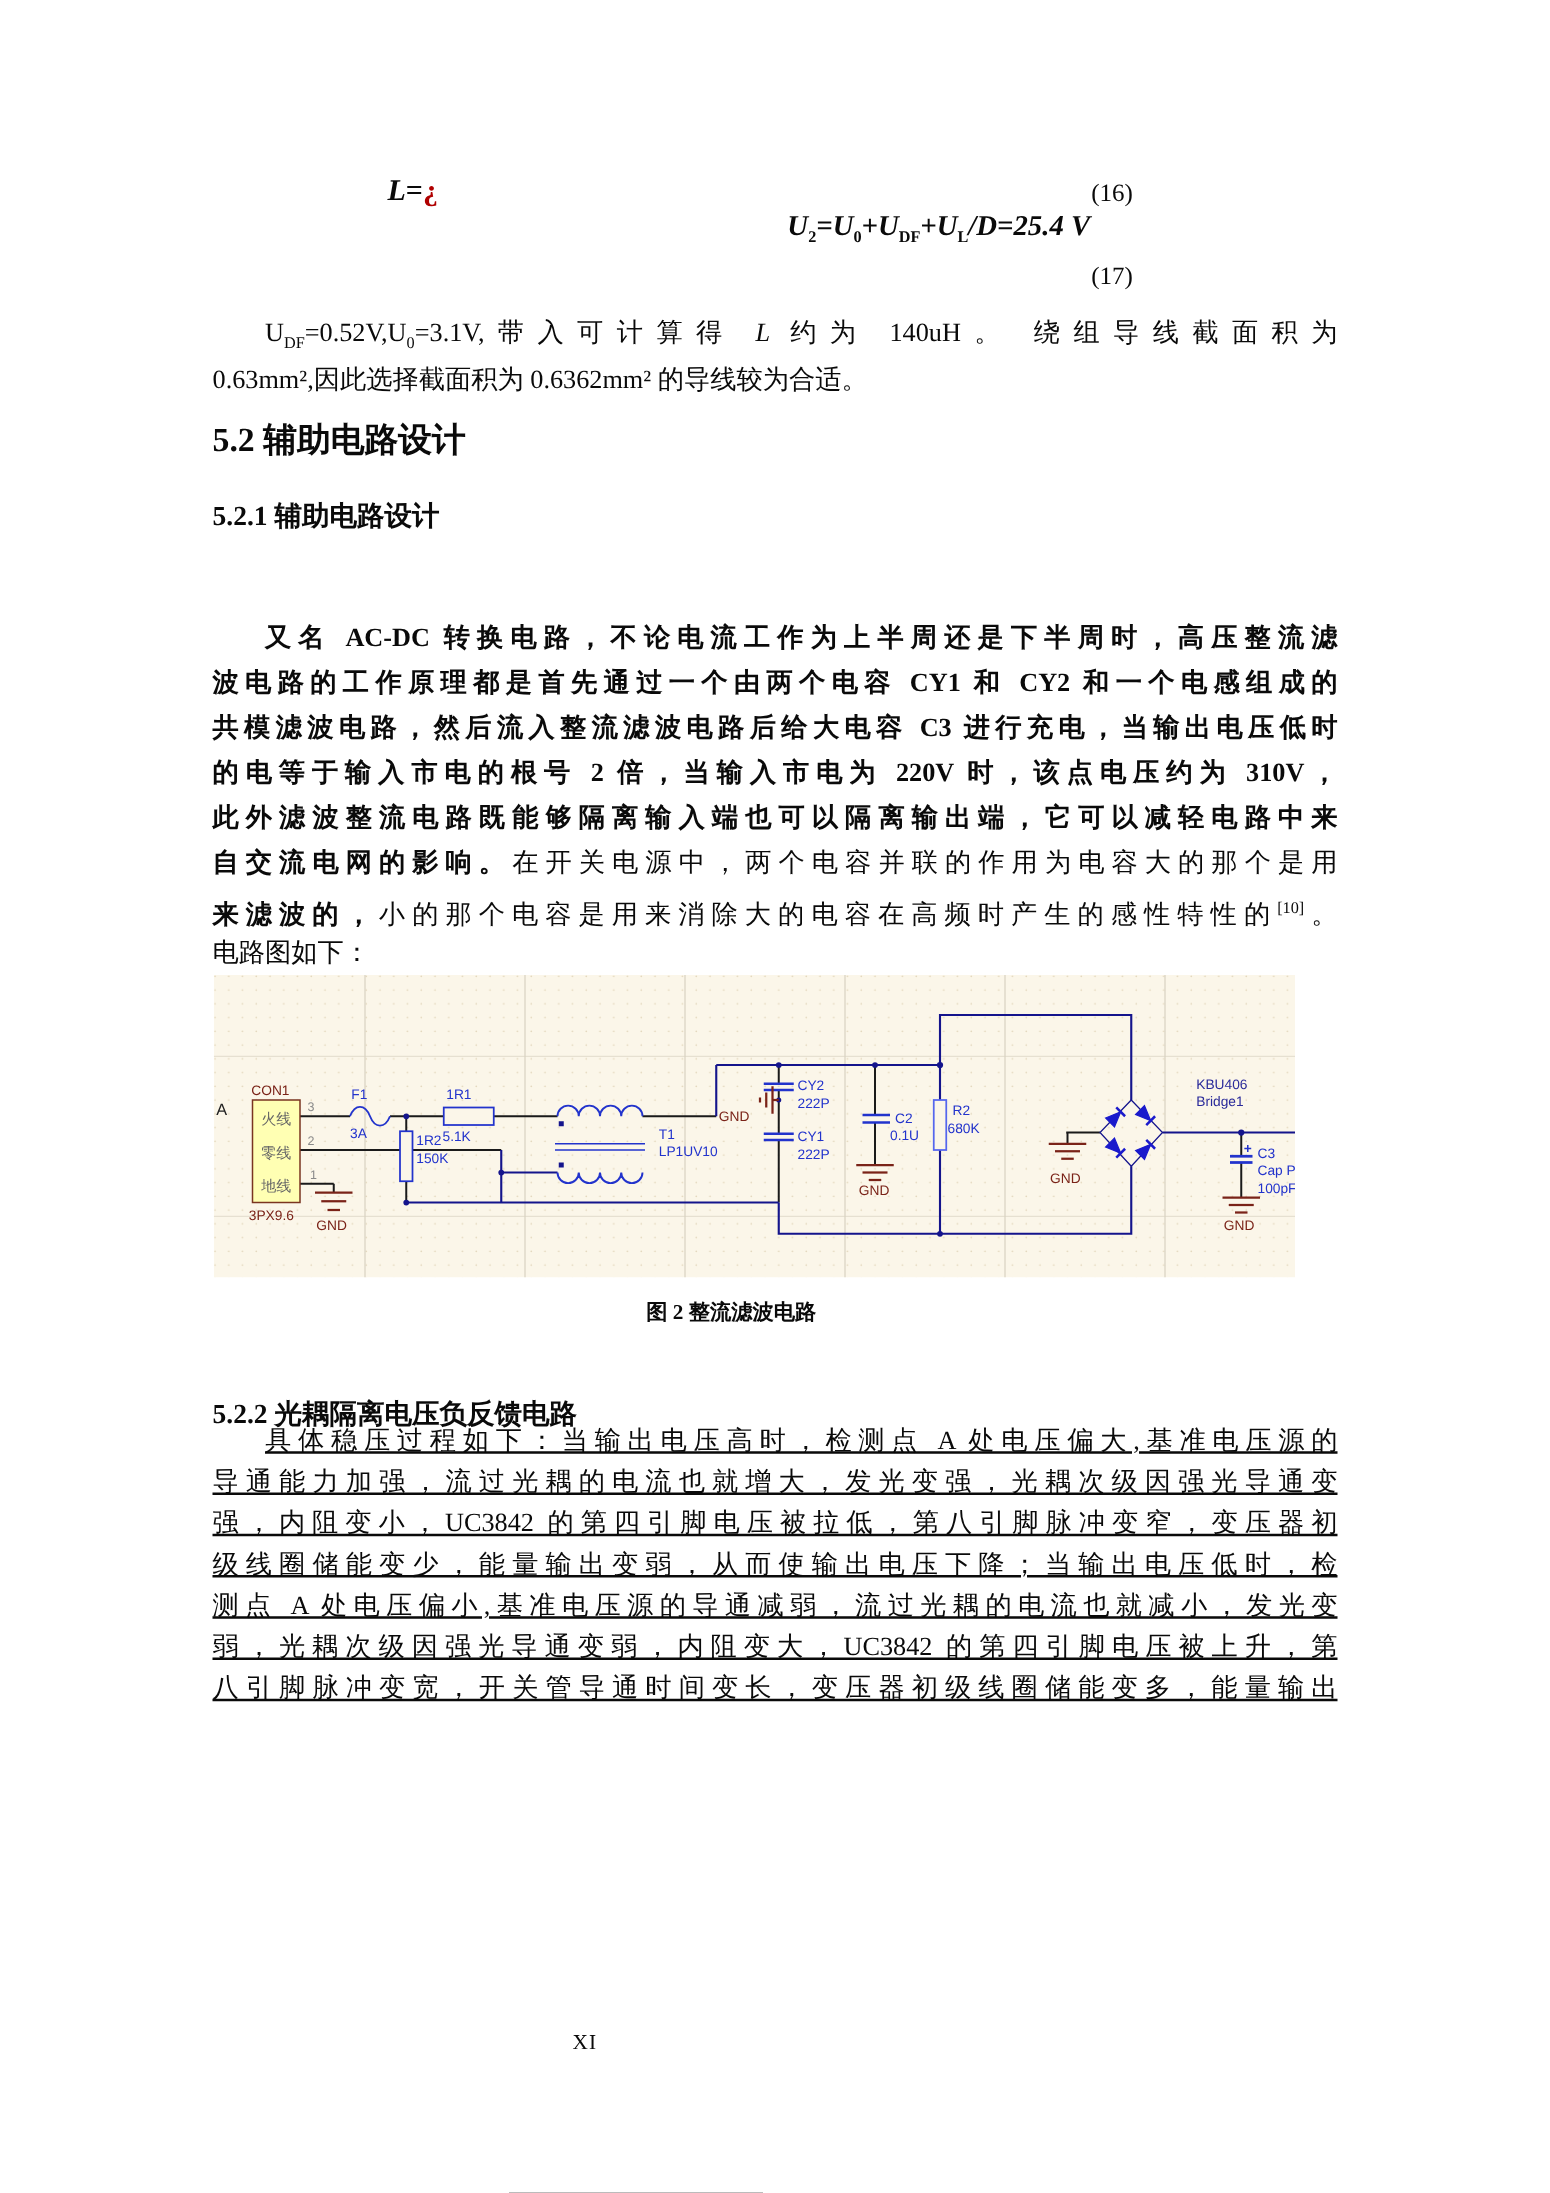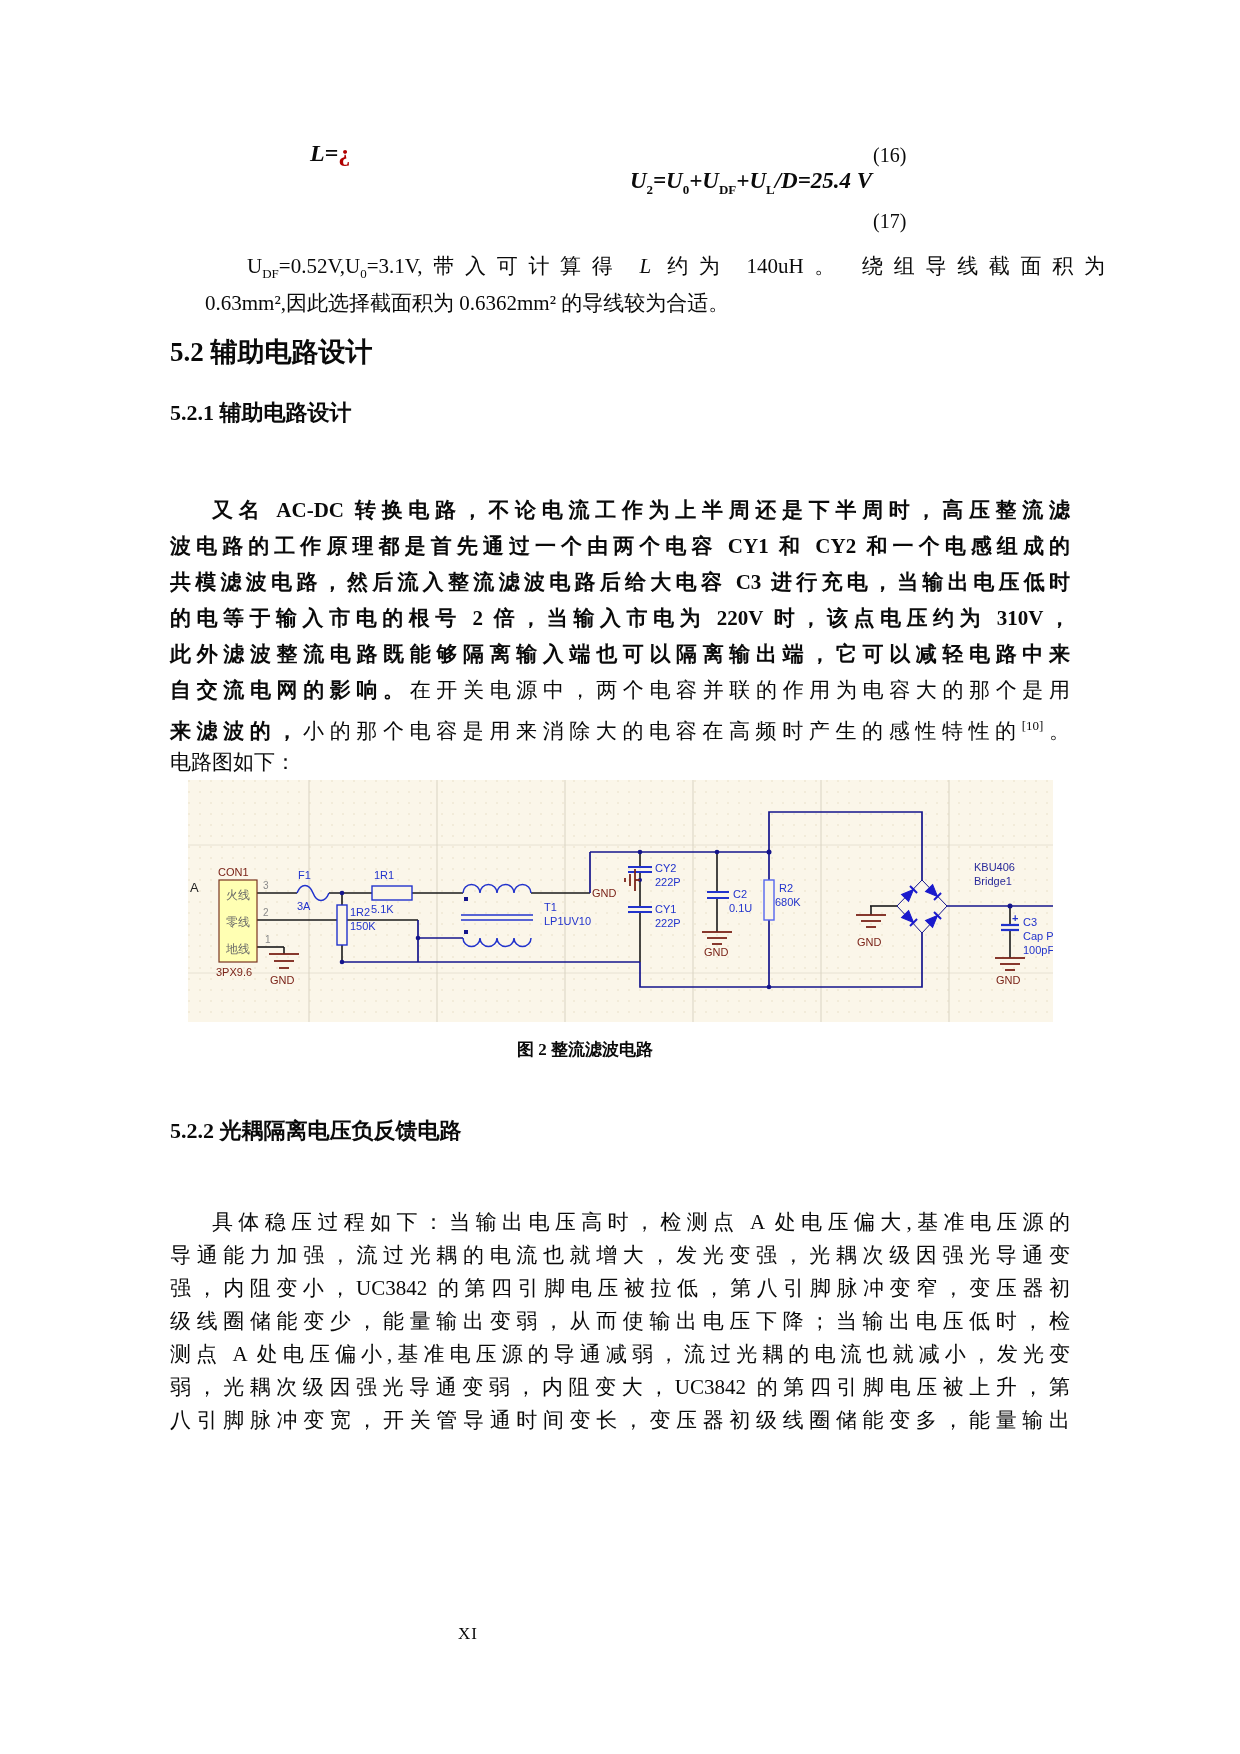--- a/index.html
+++ b/index.html
@@ -19,21 +19,21 @@
   .jl{white-space:normal;text-align:justify;text-align-last:justify;}
   .ind{padding-left:42px;}
   .b{font-weight:bold;}
   .pcal .ln{height:37px;line-height:37px;}
   .s522 .ln{height:33px;line-height:33px;}
   sup{font-size:13px;}
   
   .h1{position:absolute;left:170px;font-weight:bold;font-size:27px;}
   .h2{position:absolute;left:170px;font-weight:bold;font-size:22px;}
   
-  .fig{position:absolute;left:188px;top:780px;width:865px;height:218px;}
+  .fig{position:absolute;left:171px;top:780px;width:865px;height:218px;}
   .caption{position:absolute;left:170px;top:1038px;width:830px;text-align:center;
            font-weight:bold;font-size:17px;}
   .footer{position:absolute;left:458px;top:1624px;font-size:17px;letter-spacing:1px;}
   
   .st{font-family:"Liberation Sans","DejaVu Sans",sans-serif;font-size:11px;}
   .blue{fill:#2233cc;}
   .navy{fill:#2a2a9a;}
   .mar{fill:#7a2318;}
   .gray{fill:#8a8a8a;font-size:10px;}
   .row{fill:#666;font-size:12px;font-family:"Liberation Serif","DejaVu Serif",serif;}
@@ -42,21 +42,21 @@
 <body>
 
 <div class="page">
 
   <div class="eq16"><span class="lhs">L</span><span>=</span><span class="unk">¿</span></div>
   <div class="eqnum" style="top:144px;">(16)</div>
 
   <div class="eq17"><span>U</span><sub>2</sub><span>=U</span><sub>0</sub><span>+U</span><sub>DF</sub><span>+U</span><sub>L</sub><span>/D=25.4 V</span></div>
   <div class="eqnum" style="top:210px;">(17)</div>
 
-  <div class="para pcal" style="top:248px;margin-left:35px;">
+  <div class="para pcal" style="top:248px;">
     <div class="ln jl ind"><span>U</span><sub>DF</sub><span>=0.52V,U</span><sub>0</sub><span>=3.1V,带入可计算得 </span><i>L</i><span> 约为 140uH。 绕组导线截面积为</span></div>
     <div class="ln">0.63mm²,因此选择截面积为 0.6362mm² 的导线较为合适。</div>
   </div>
 
   <div class="h1" style="top:334px;">5.2 辅助电路设计</div>
   <div class="h2" style="top:398px;">5.2.1 辅助电路设计</div>
 
   <div class="para" style="top:492px;">
     <div class="ln jl ind"><span class="b">又名 AC-DC 转换电路，不论电流工作为上半周还是下半周时，高压整流滤</span></div>
     <div class="ln jl"><span class="b">波电路的工作原理都是首先通过一个由两个电容 CY1 和 CY2 和一个电感组成的</span></div>
@@ -253,21 +253,21 @@
           <line x1="91" y1="188" x2="101" y2="188"></line>
       </g>
       <text class="st mar" x="82" y="204">GND</text>
     </svg>
   </div>
 
   <div class="caption">图  2 整流滤波电路</div>
 
   <div class="h2" style="top:1116px;">5.2.2 光耦隔离电压负反馈电路</div>
 
-  <div class="para s522" style="top:1206px;">
+  <div class="para s522" style="top:1136px;text-decoration:underline;">
     <div class="ln jl ind">具体稳压过程如下：当输出电压高时，检测点 A 处电压偏大,基准电压源的</div>
     <div class="ln jl">导通能力加强，流过光耦的电流也就增大，发光变强，光耦次级因强光导通变</div>
     <div class="ln jl">强，内阻变小，UC3842 的第四引脚电压被拉低，第八引脚脉冲变窄，变压器初</div>
     <div class="ln jl">级线圈储能变少，能量输出变弱，从而使输出电压下降；当输出电压低时，检</div>
     <div class="ln jl">测点 A 处电压偏小,基准电压源的导通减弱，流过光耦的电流也就减小，发光变</div>
     <div class="ln jl">弱，光耦次级因强光导通变弱，内阻变大，UC3842 的第四引脚电压被上升，第</div>
     <div class="ln jl">八引脚脉冲变宽，开关管导通时间变长，变压器初级线圈储能变多，能量输出</div>
   </div>
 
   <div class="footer">XI</div>

